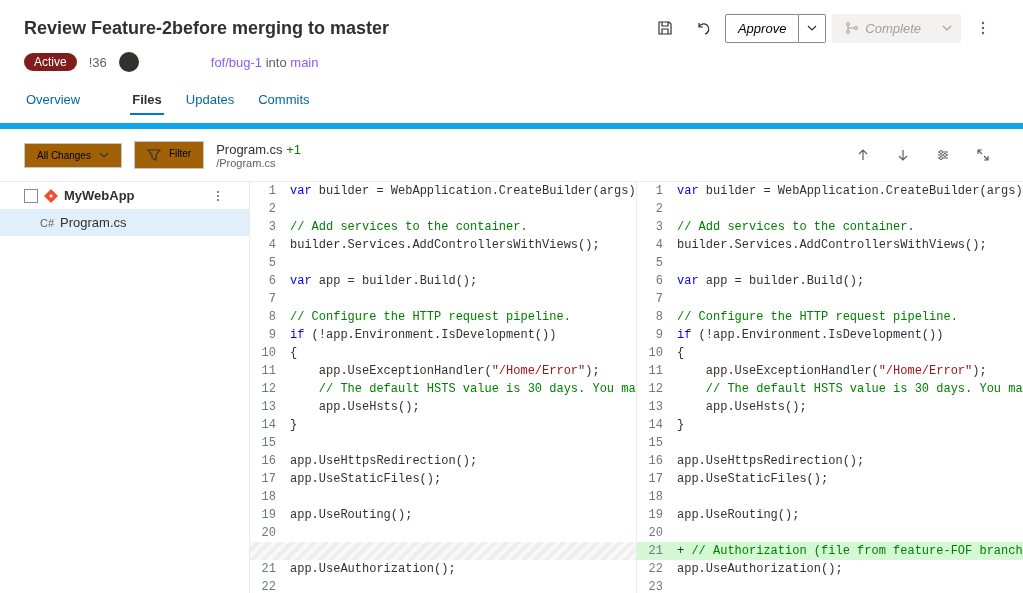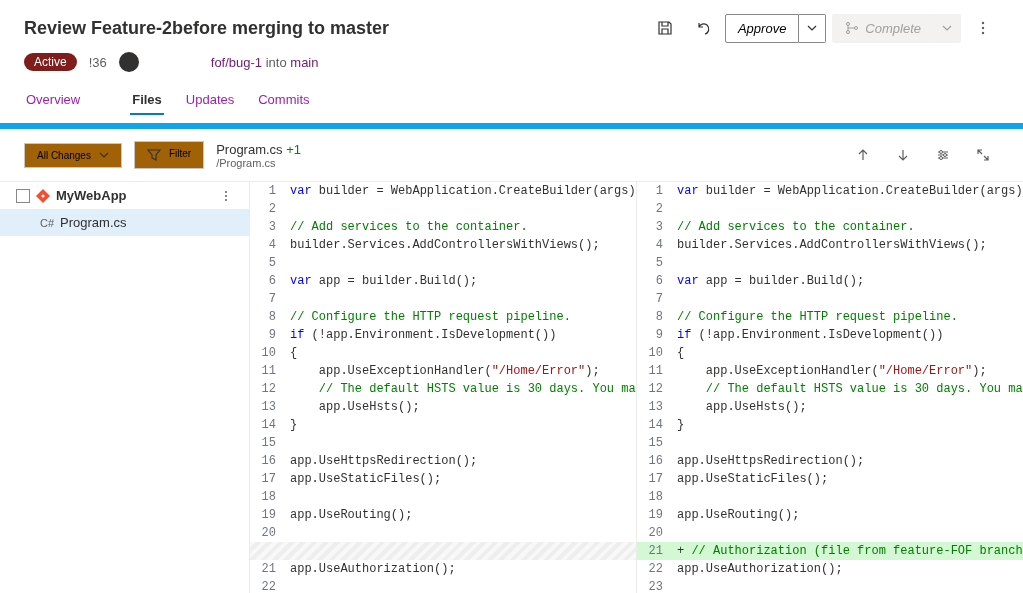--- a/index.html
+++ b/index.html
@@ -14,35 +14,35 @@
 .btn-group .btn { border-radius: 0; }
 .btn-group .btn:first-child { border-radius: 2px 0 0 2px; }
 .btn-group .btn:last-child { border-radius: 0 2px 2px 0; border-left: none; }
 .btn.chev { padding: 6px 8px; }
 .btn-disabled { background: #f3f2f1; color: #a19f9d; border-color: #f3f2f1; }
 .meta-row { display: flex; align-items: center; gap: 12px; margin-top: 8px; font-size: 13px; }
 .badge { background: #7f1d1d; color: #fff; padding: 2px 10px; border-radius: 10px; font-size: 12px; }
 .pr-id { color: #605e5c; }
 .avatar { width: 20px; height: 20px; border-radius: 50%; background: #323130; display: inline-block; }
 .branch-info { color: #605e5c; margin-left: 60px; }
-.branch-link { color: #701a75; text-decoration: none; }
+.branch-link { color: #8b5cf6; text-decoration: none; }
 .tabs { display: flex; gap: 20px; margin-top: 14px; }
-.tab { padding: 6px 2px; font-size: 13px; color: #a21caf; cursor: pointer; border-bottom: 2px solid transparent; }
+.tab { padding: 6px 2px; font-size: 13px; color: #0369a1; cursor: pointer; border-bottom: 2px solid transparent; }
 .tab.active { color: #323130; font-weight: 600; border-bottom-color: #0078d4; margin-left: 28px; }
 .toolbar { display: flex; align-items: center; justify-content: space-between; padding: 10px 24px; border-bottom: 1px solid #edebe9; }
 .toolbar-left { display: flex; align-items: center; gap: 12px; }
 .toolbar-right { display: flex; align-items: center; gap: 8px; }
 .dropdown-btn { padding: 6px 12px; font-size: 10px; border: 1px solid #c8c6c4; background: #a16207; cursor: pointer; display: flex; align-items: flex-start; gap: 8px; }
 .file-info { }
 .file-name { font-size: 13px; color: #323130; }
 .file-path { font-size: 11px; color: #605e5c; }
 .plus { color: #107c10; }
 .main { display: flex; height: calc(593px - 170px); }
 .sidebar { width: 250px; border-right: 1px solid #edebe9; overflow-y: auto; }
-.tree-item { display: flex; align-items: center; gap: 6px; padding: 6px 16px; cursor: pointer; }
+.tree-item { display: flex; align-items: center; gap: 6px; padding: 6px 24px; cursor: pointer; }
 .tree-root { font-weight: 600; justify-content: space-between; }
 .tree-root-left { display: flex; align-items: center; gap: 6px; }
 .tree-child { padding-left: 40px; background: #e1effa; }
 .chkbx { width: 14px; height: 14px; border: 1px solid #8a8886; }
 .repo-icon { width: 14px; height: 14px; }
 .diff-container { flex: 1; display: flex; overflow: auto; font-family: "Consolas", "Courier New", monospace; font-size: 12px; }
 .diff-pane { flex: 1; overflow-x: auto; }
 .diff-pane:first-child { border-right: 1px solid #edebe9; }
 .code-line { display: flex; white-space: pre; line-height: 18px; }
 .line-num { width: 36px; text-align: right; padding-right: 10px; color: #6e7681; user-select: none; flex-shrink: 0; }

